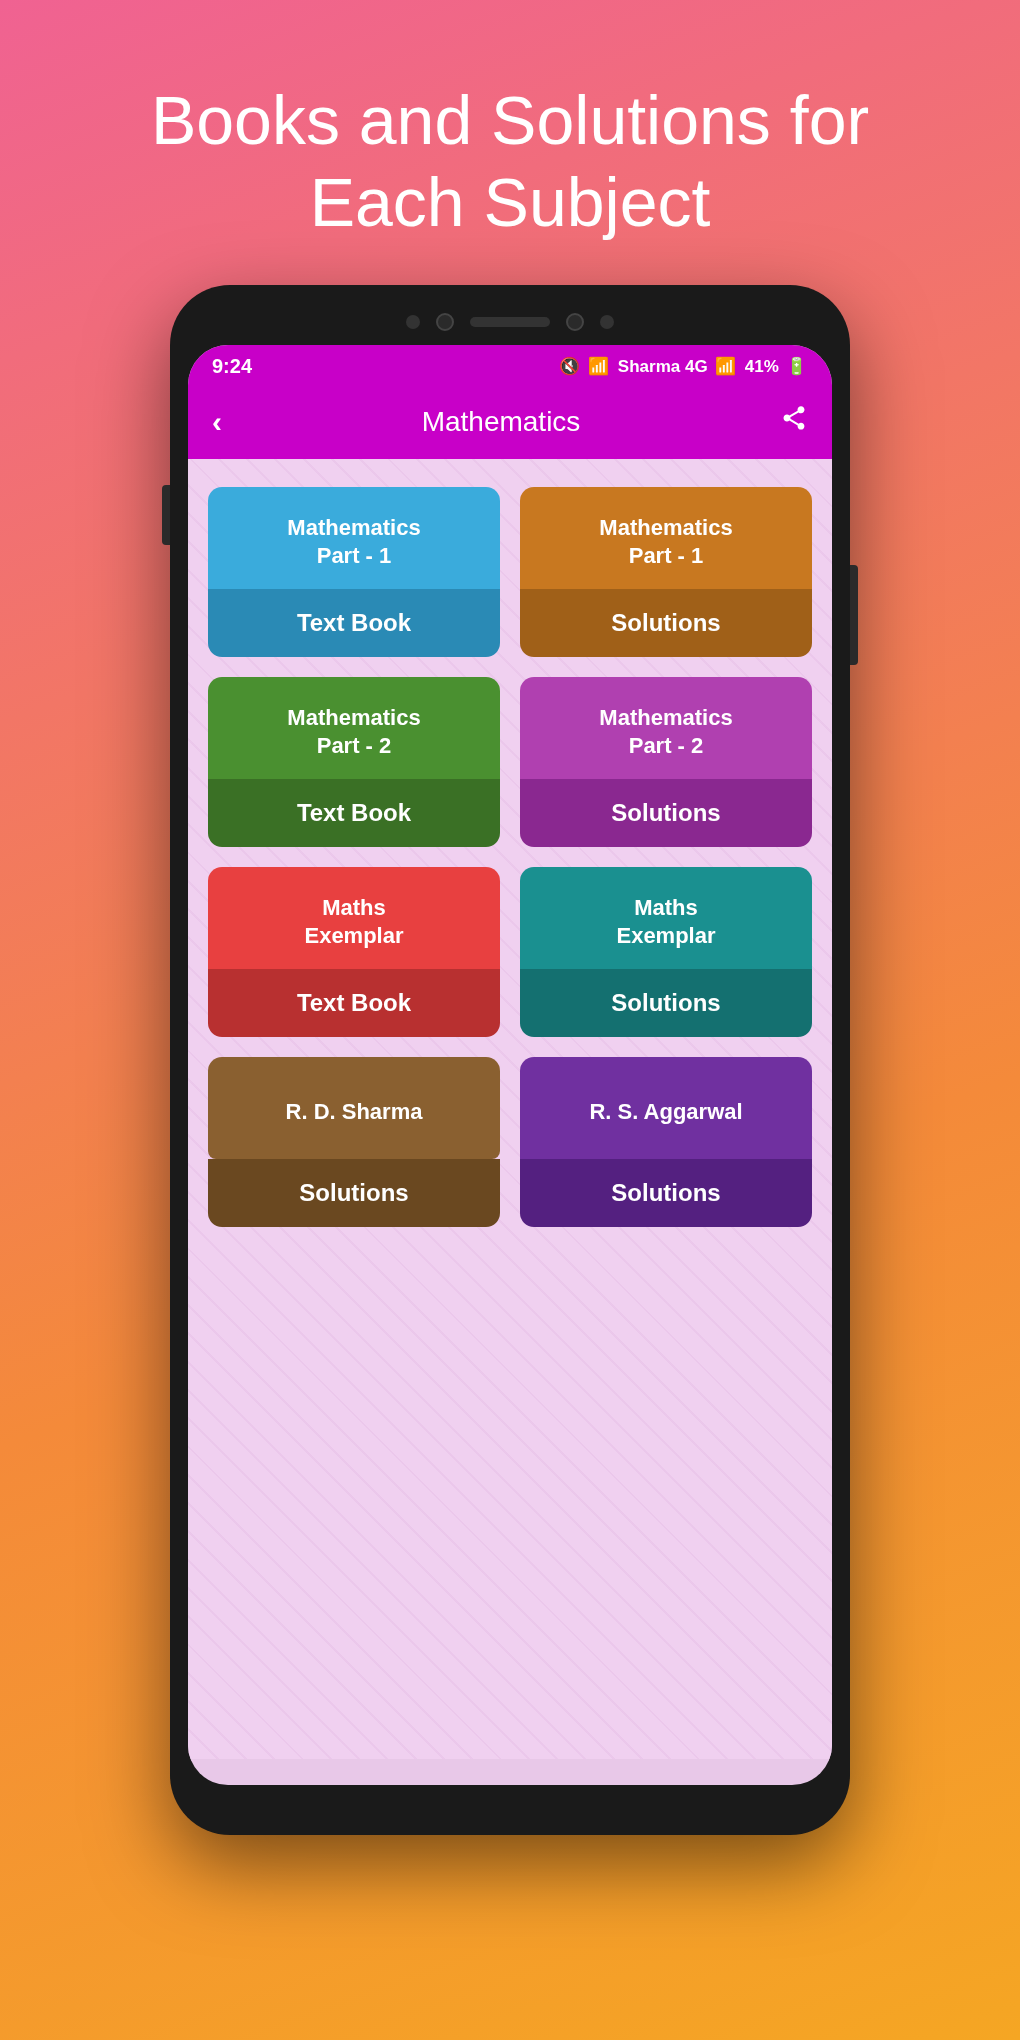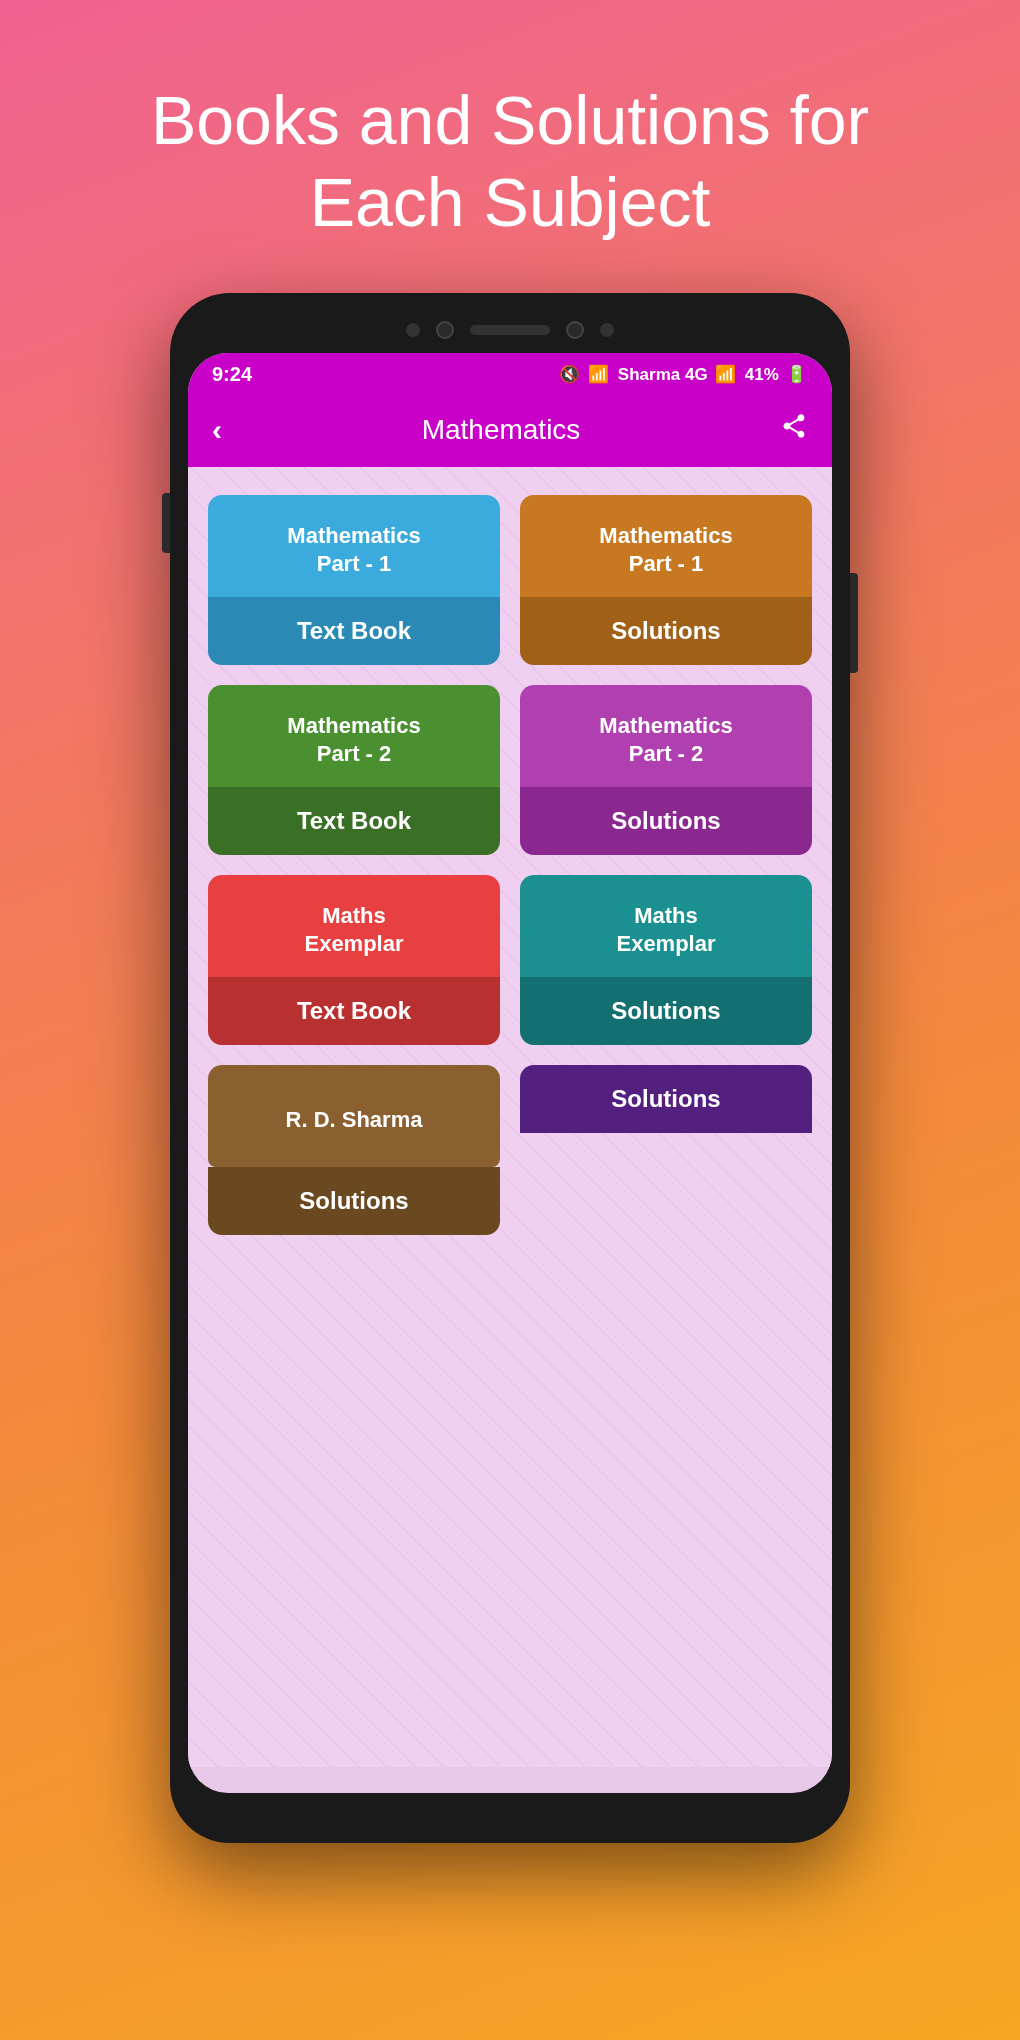--- a/index.html
+++ b/index.html
@@ -23,21 +23,21 @@
       font-weight: normal;
       line-height: 1.2;
     }
 
     
     .phone-wrapper {
       position: relative;
       z-index: 2;
       display: flex;
       justify-content: center;
-      margin-top: 10px;
+      margin-top: 2px;
       align-items: center;
     }
 
     .phone-frame {
       width: 680px;
       min-height: 1550px;
       background: #1a1a1a;
       border-radius: 60px;
       padding: 18px;
       box-shadow: 0 30px 80px rgba(0,0,0,0.5);
@@ -323,20 +323,23 @@
               </div>
               <div class="card-label card-teal-label">Solutions</div>
             </div>
             <div class="subject-card">
               <div class="card-main card-brown">
                 <div class="card-main-text">R. D. Sharma</div>
               </div>
               <div class="card-label card-brown-label">Solutions</div>
             </div>
             <div class="subject-card">
+              <div class="card-main card-darkpurple">
+                <div class="card-main-text">R. S. Aggarwal</div>
+              </div>
               <div class="card-label card-darkpurple-label">Solutions</div>
             </div>
           </div>
       </div>
 
     </div>
 
   </div>
 </div>
 

